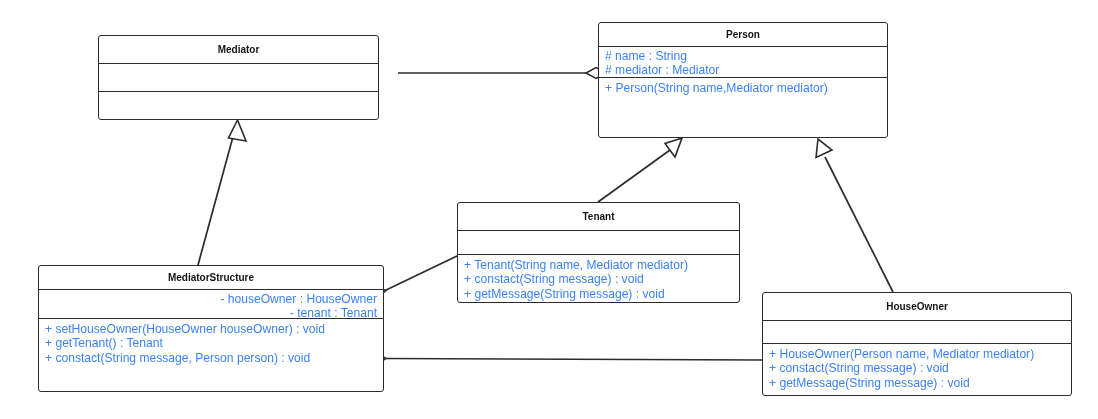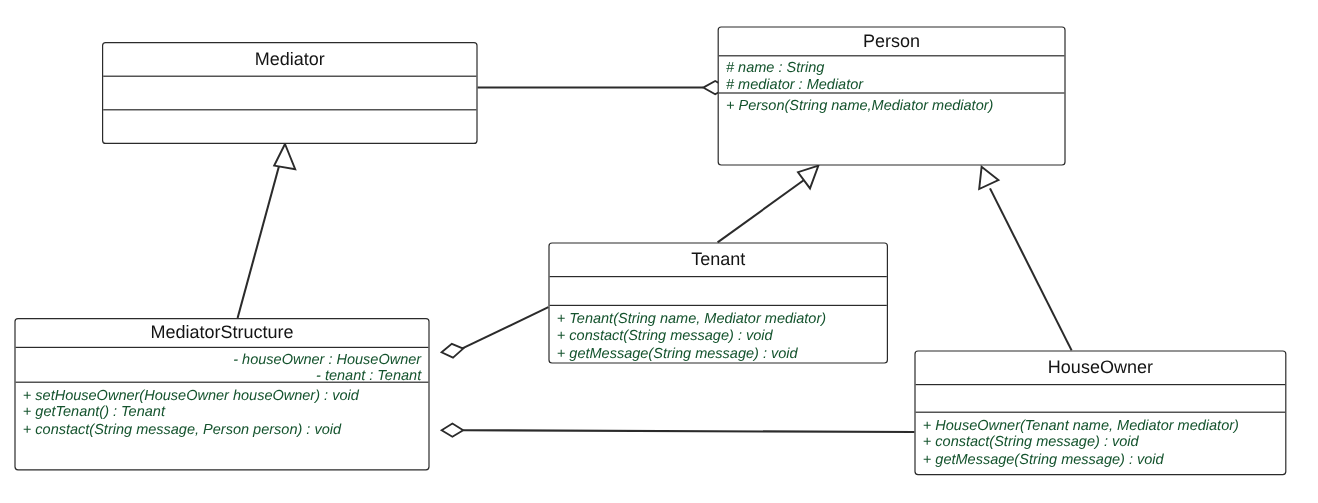--- a/index.html
+++ b/index.html
@@ -26,22 +26,22 @@
   .uml-class {
     position: absolute;
     box-sizing: border-box;
     border: 1.6px solid #2b2b2b;
     border-radius: 3px;
     background: #ffffff;
     z-index: 2;
   }
   .uml-name {
     text-align: center;
-    font-weight: normal;
-    font-size: 15px;
+    font-weight: bold;
+    font-size: 10px;
     color: #141414;
     box-sizing: border-box;
     border-bottom: 1.4px solid #2b2b2b;
     display: flex;
     align-items: center;
     justify-content: center;
   }
   .uml-attrs {
     box-sizing: border-box;
     border-bottom: 1.4px solid #2b2b2b;
@@ -49,23 +49,22 @@
     overflow: hidden;
   }
   .uml-ops {
     box-sizing: border-box;
     padding: 3px 6px 0 6px;
     overflow: hidden;
   }
   .uml-line {
     font-size: 12.1px;
     line-height: 14.4px;
-    color: #14532d;
+    color: #3b82f6;
     white-space: nowrap;
-    font-style: italic;
   }
 </style>
 </head>
 <body>
 
 <div id="canvas">
 
   <svg id="edges" viewBox="0 0 1098 419" xmlns="http://www.w3.org/2000/svg">
 
     <g>
@@ -92,21 +91,21 @@
       <line x1="384" y1="291" x2="457" y2="256" stroke="#2b2b2b" stroke-width="1.7"></line>
       <polygon points="368,293.5 376.5,286.5 386,290.5 377.5,298" fill="#ffffff" stroke="#2b2b2b" stroke-width="1.5"></polygon>
     </g>
 
     <g>
       <line x1="386" y1="358.5" x2="762" y2="360" stroke="#2b2b2b" stroke-width="1.7"></line>
       <polygon points="368,358.5 377,353 386,358.5 377,364" fill="#ffffff" stroke="#2b2b2b" stroke-width="1.5"></polygon>
     </g>
   </svg>
 
-<div class="uml-class" style="left: 85px; top: 35px; width: 313px; height: 85px;">
+<div class="uml-class" style="left: 98px; top: 35px; width: 281px; height: 85px;">
       <div class="uml-name" style="height: 28px;">Mediator</div>
       <div class="uml-attrs" style="height: 28px;"></div>
     </div>
     <div class="uml-class" style="left: 598px; top: 22px; width: 290px; height: 116px;">
       <div class="uml-name" style="height: 24px;">Person</div>
       <div class="uml-attrs" style="height: 31px;">
         <div class="uml-line"># name : String</div>
         <div class="uml-line"># mediator : Mediator</div>
       </div>
       <div class="uml-ops">
@@ -119,26 +118,26 @@
       <div class="uml-ops">
         <div class="uml-line">+ Tenant(String name, Mediator mediator)</div>
         <div class="uml-line">+ constact(String message) : void</div>
         <div class="uml-line">+ getMessage(String message) : void</div>
       </div>
     </div>
     <div class="uml-class" style="left: 762px; top: 292px; width: 310px; height: 104px;">
       <div class="uml-name" style="height: 28px;">HouseOwner</div>
       <div class="uml-attrs" style="height: 23px;"></div>
       <div class="uml-ops">
-        <div class="uml-line">+ HouseOwner(Tenant name, Mediator mediator)</div>
+        <div class="uml-line">+ HouseOwner(Person name, Mediator mediator)</div>
         <div class="uml-line">+ constact(String message) : void</div>
         <div class="uml-line">+ getMessage(String message) : void</div>
       </div>
     </div>
-    <div class="uml-class" style="left: 12px; top: 265px; width: 346px; height: 127px;">
+    <div class="uml-class" style="left: 38px; top: 265px; width: 346px; height: 127px;">
       <div class="uml-name" style="height: 24px;">MediatorStructure</div>
       <div class="uml-attrs" style="height: 29px; text-align: right;">
         <div class="uml-line">- houseOwner : HouseOwner</div>
         <div class="uml-line">- tenant : Tenant</div>
       </div>
       <div class="uml-ops">
         <div class="uml-line">+ setHouseOwner(HouseOwner houseOwner) : void</div>
         <div class="uml-line">+ getTenant() : Tenant</div>
         <div class="uml-line">+ constact(String message, Person person) : void</div>
       </div>

